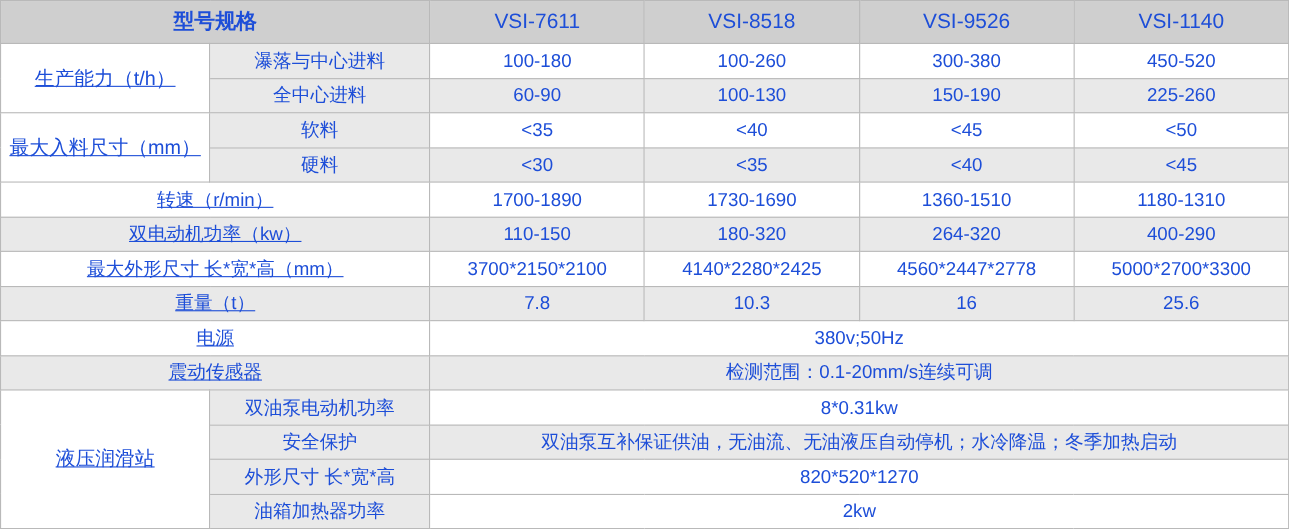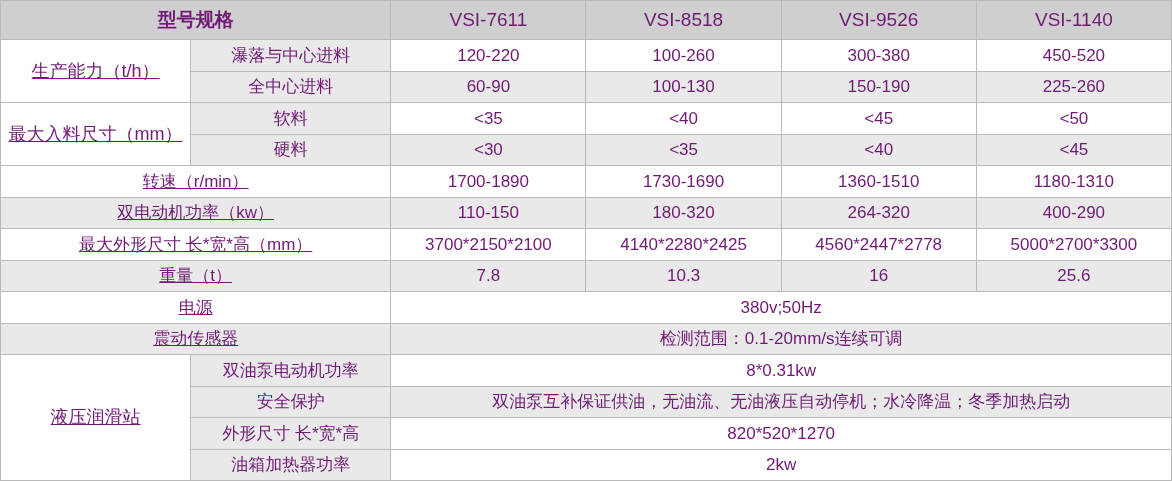--- a/index.html
+++ b/index.html
@@ -17,21 +17,21 @@
     border-collapse: collapse;
     width: 1172px;
     height: 481px;
     table-layout: fixed;
   }
   table.spec td, table.spec th {
     border: 1px solid #b9b9b9;
     text-align: center;
     vertical-align: middle;
     font-size: 17px;
-    color: #701a75;
+    color: #1d4ed8;
     font-weight: normal;
     padding: 2px 1px;
     line-height: 1.25;
   }
   
   col.c-label1 { width: 190px; }
   col.c-label2 { width: 200px; }
   col.c-model  { width: 195px; }
 
   
@@ -85,21 +85,21 @@
       <td colspan="2">型号规格</td>
       <td class="model-head">VSI-7611</td>
       <td class="model-head">VSI-8518</td>
       <td class="model-head">VSI-9526</td>
       <td class="model-head">VSI-1140</td>
     </tr>
 
     <tr>
       <td class="plain rowlabel big" rowspan="2">生产能力（t/h）</td>
       <td class="shade sublabel">瀑落与中心进料</td>
-      <td class="plain value">120-220</td>
+      <td class="plain value">100-180</td>
       <td class="plain value">100-260</td>
       <td class="plain value">300-380</td>
       <td class="plain value">450-520</td>
     </tr>
 
     <tr>
       <td class="shade sublabel">全中心进料</td>
       <td class="shade value">60-90</td>
       <td class="shade value">100-130</td>
       <td class="shade value">150-190</td>

